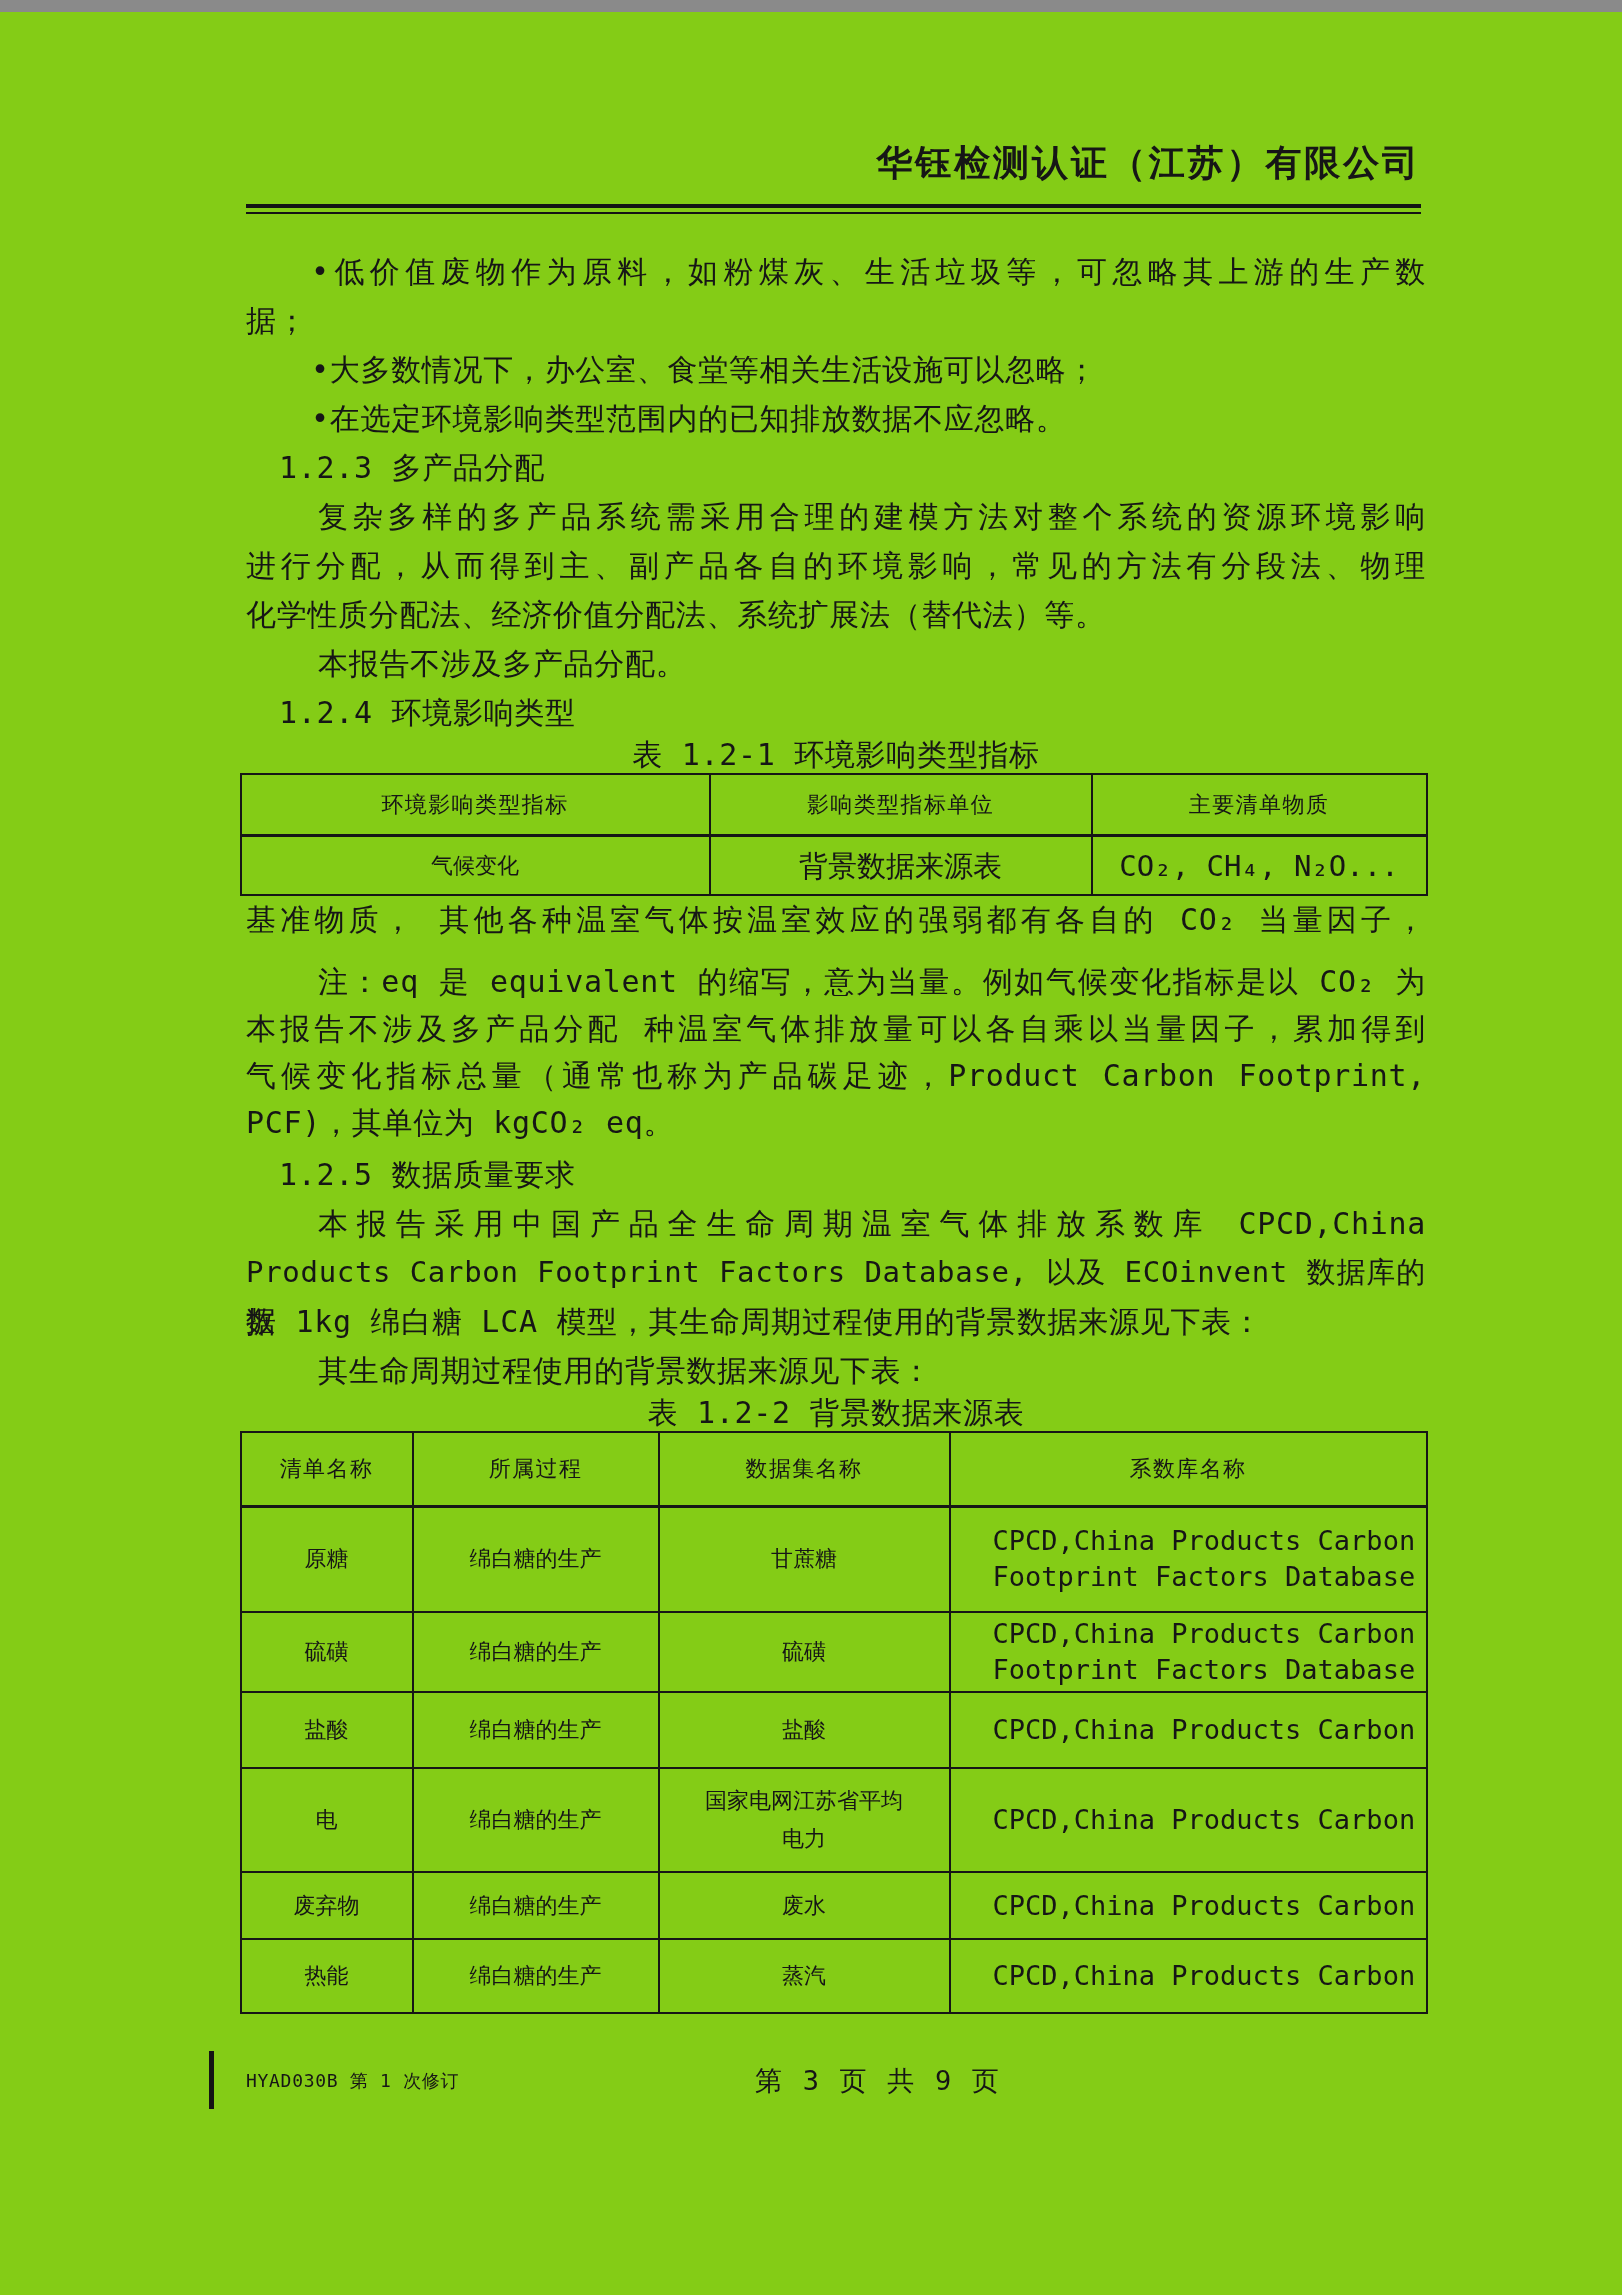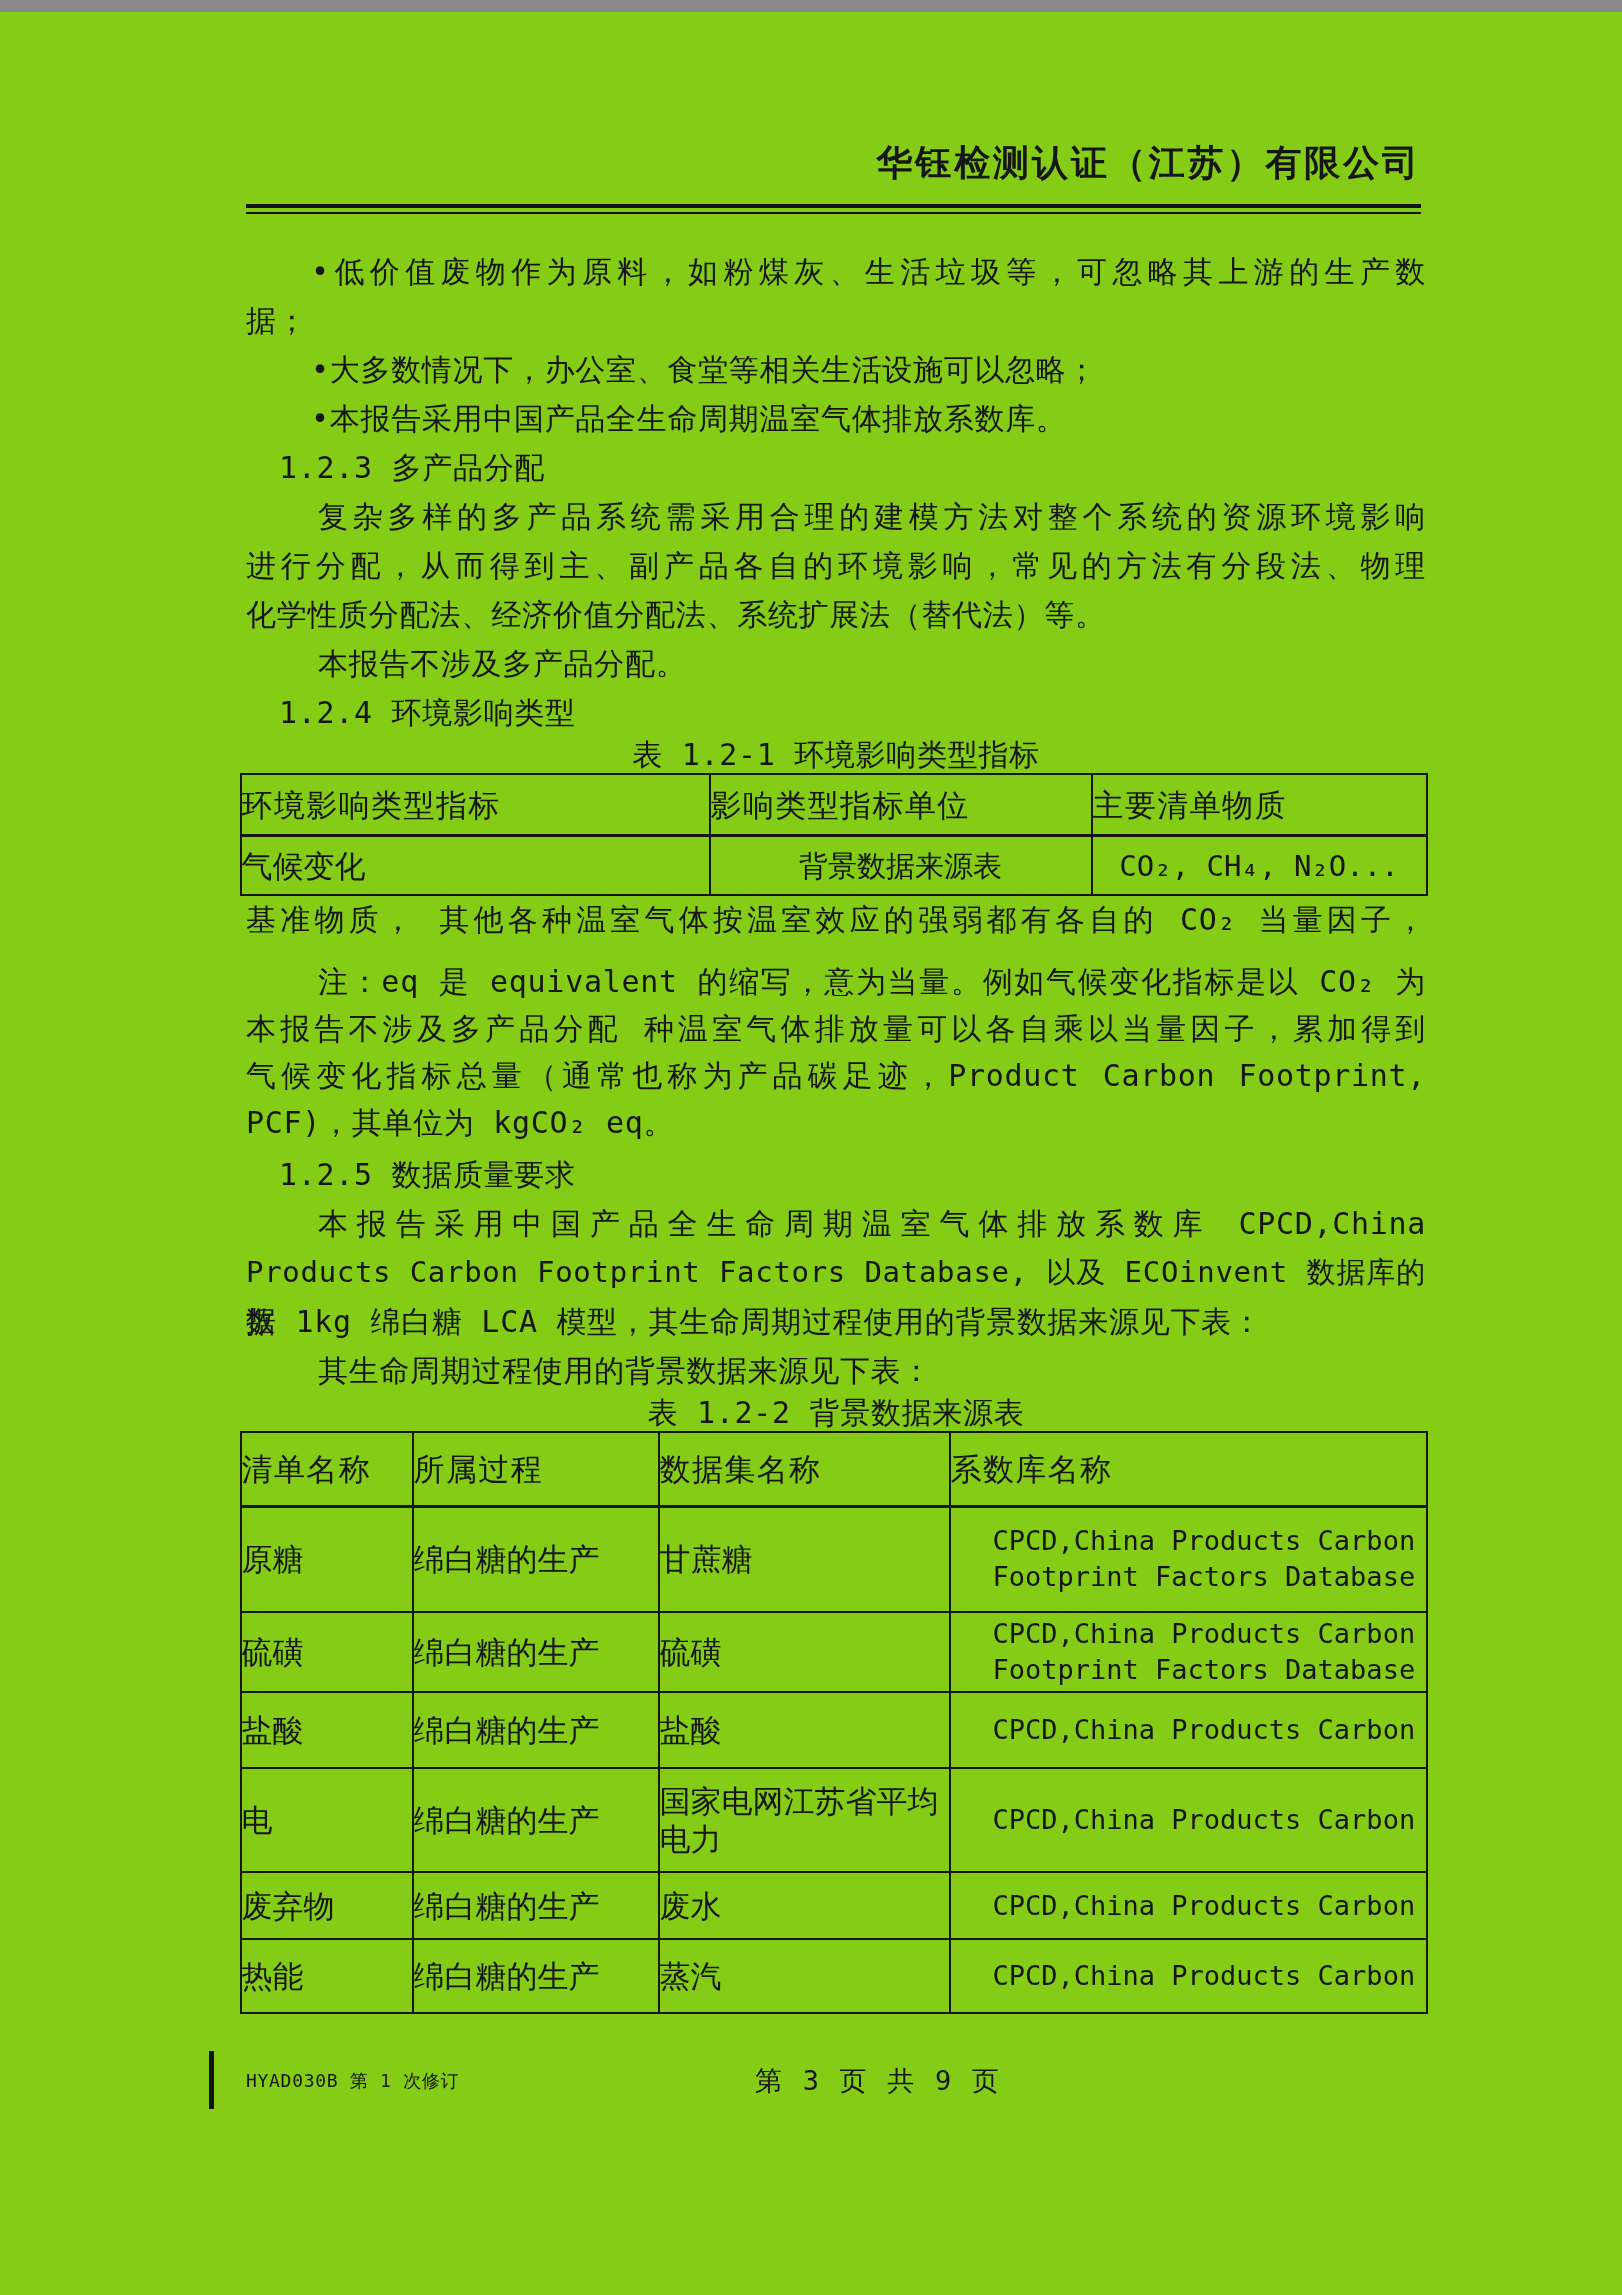--- a/index.html
+++ b/index.html
@@ -56,24 +56,24 @@
   }
   
   table {
     border-collapse: collapse;
     table-layout: fixed;
     margin-left: -6.5px;
     width: 1187px;
   }
   th, td {
     border: 2.2px solid #161616;
-    text-align: left;
+    text-align: center;
     vertical-align: middle;
     font-weight: normal;
-    font-size: 31px;
+    font-size: 22px;
     line-height: 38px;
     white-space: pre-line;
     padding: 0;
     overflow: hidden;
   }
   table { border: 2.9px solid #161616; }
   tr.hdr th { border-bottom: 3.6px solid #161616; letter-spacing: 1.4px; }
   td.en {
     font-size: 27px;
     line-height: 36px;
@@ -105,21 +105,21 @@
   <div class="header">
     <div class="company">华钰检测认证（江苏）有限公司</div>
     <div class="double-rule"></div>
   </div>
 
   <div class="content">
 
     <div class="line fill ind-b mt46">•低价值废物作为原料，如粉煤灰、生活垃圾等，可忽略其上游的生产数</div>
     <div class="line">据；</div>
     <div class="line ind-b">•大多数情况下，办公室、食堂等相关生活设施可以忽略；</div>
-    <div class="line ind-b">•本报告采用中国产品全生命周期温室气体排放系数库。</div>
+    <div class="line ind-b">•在选定环境影响类型范围内的已知排放数据不应忽略。</div>
 
     <div class="line ind-h">1.2.3 多产品分配</div>
     <div class="line fill ind-p">复杂多样的多产品系统需采用合理的建模方法对整个系统的资源环境影响</div>
     <div class="line fill">进行分配，从而得到主、副产品各自的环境影响，常见的方法有分段法、物理</div>
     <div class="line">化学性质分配法、经济价值分配法、系统扩展法（替代法）等。</div>
     <div class="line ind-p">本报告不涉及多产品分配。</div>
 
     <div class="line ind-h">1.2.4 环境影响类型</div>
     <div class="caption">表 1.2-1 环境影响类型指标</div>
 

